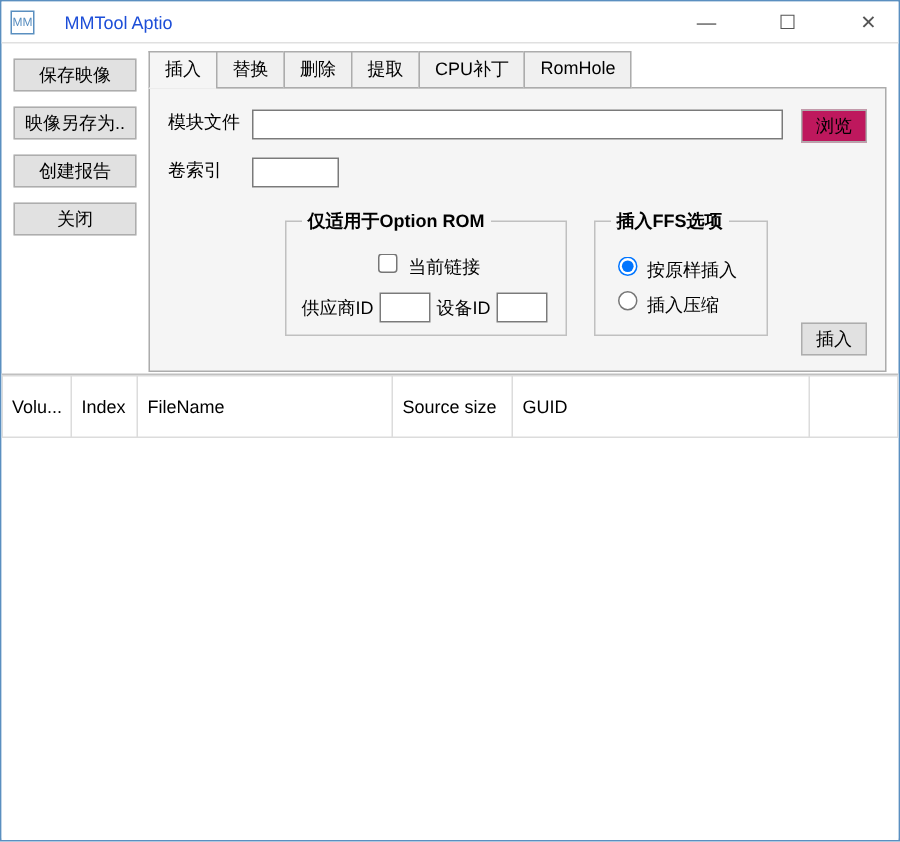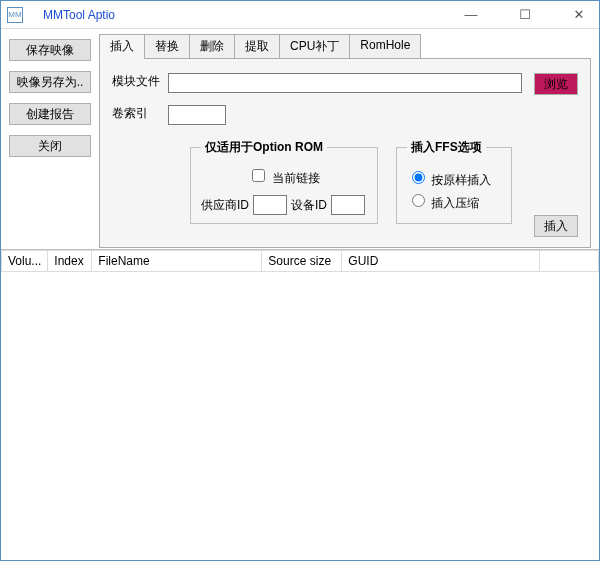--- a/index.html
+++ b/index.html
@@ -23,21 +23,21 @@
   .groups { display: flex; margin-top: 14px; gap: 14px; margin-left: 76px; }
   fieldset { border: 1px solid #c0c0c0; padding: 10px 10px 8px; }
   legend { padding: 0 4px; font-weight: bold; }
   .grp1 { width: 188px; }
   .grp2 { width: 116px; }
   .cb { margin-right: 4px; }
   .radio { display: block; margin: 2px 0; }
   .insertbtn { position: absolute; right: 12px; bottom: 10px; width: 44px; height: 22px; border: 1px solid #adadad; background: #e1e1e1; display: flex; align-items: center; justify-content: center; }
   .table-wrap { border-top: 1px solid #c0c0c0; height: 310px; background: #fff; overflow: auto; }
   table { border-collapse: collapse; width: 100%; }
-  th { text-align: left; font-weight: normal; border: 1px solid #dcdcdc; background: #fff; padding: 3px 6px; height: 20px; white-space: nowrap; }
+  th { text-align: left; font-weight: normal; border: 1px solid #dcdcdc; background: #fff; padding: 13px 6px; height: 20px; white-space: nowrap; }
 </style>
 </head>
 <body>
 
 <div class="titlebar">
   <div class="icon">MM</div>
   <div class="title">MMTool Aptio</div>
   <div class="wbtn">—</div>
   <div class="wbtn">☐</div>
   <div class="wbtn">✕</div>

